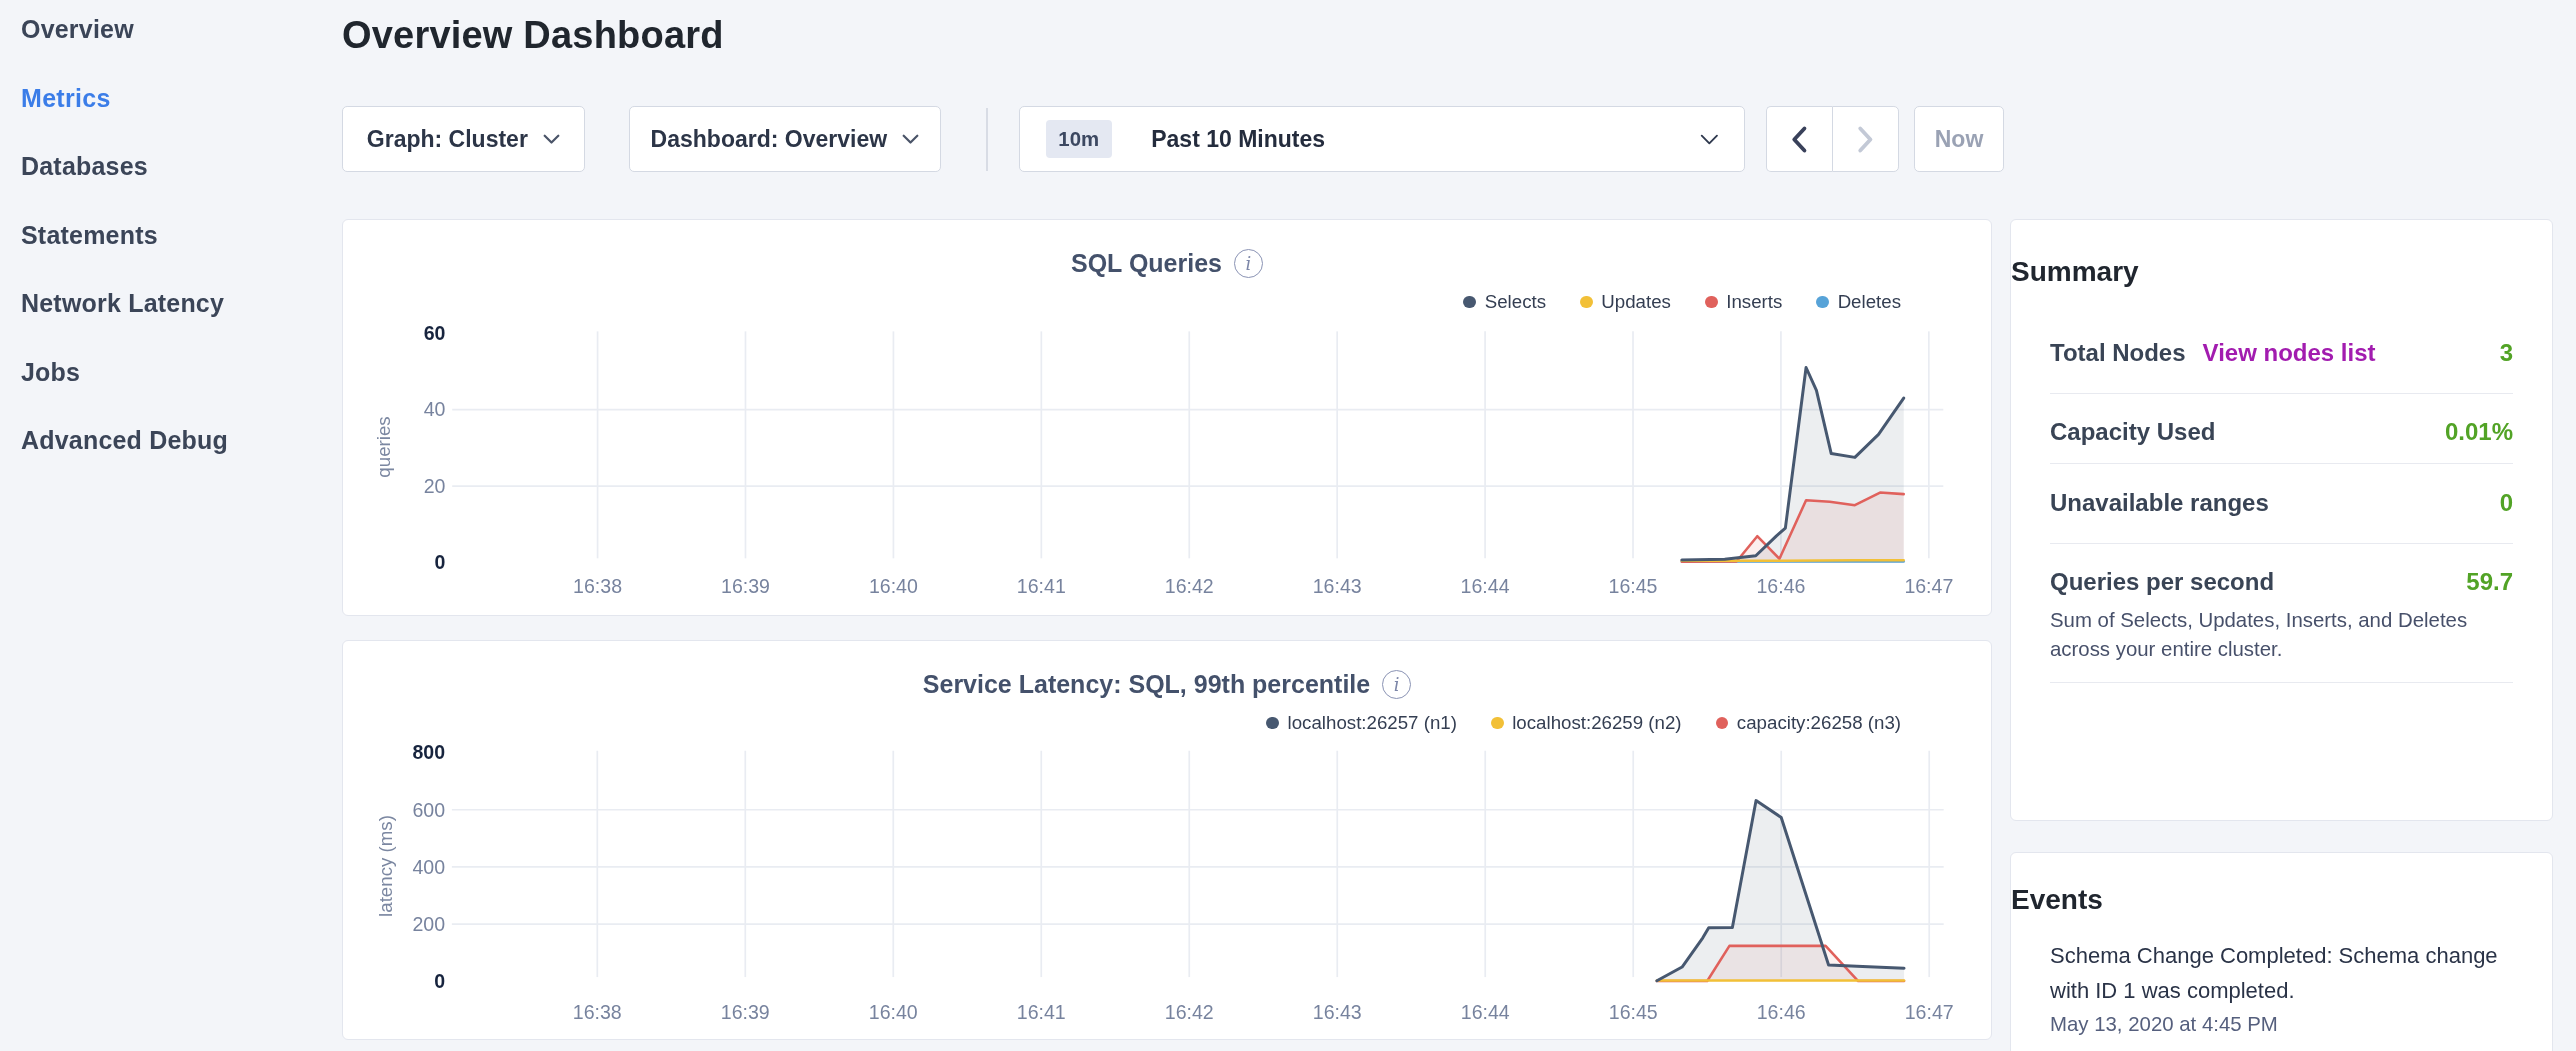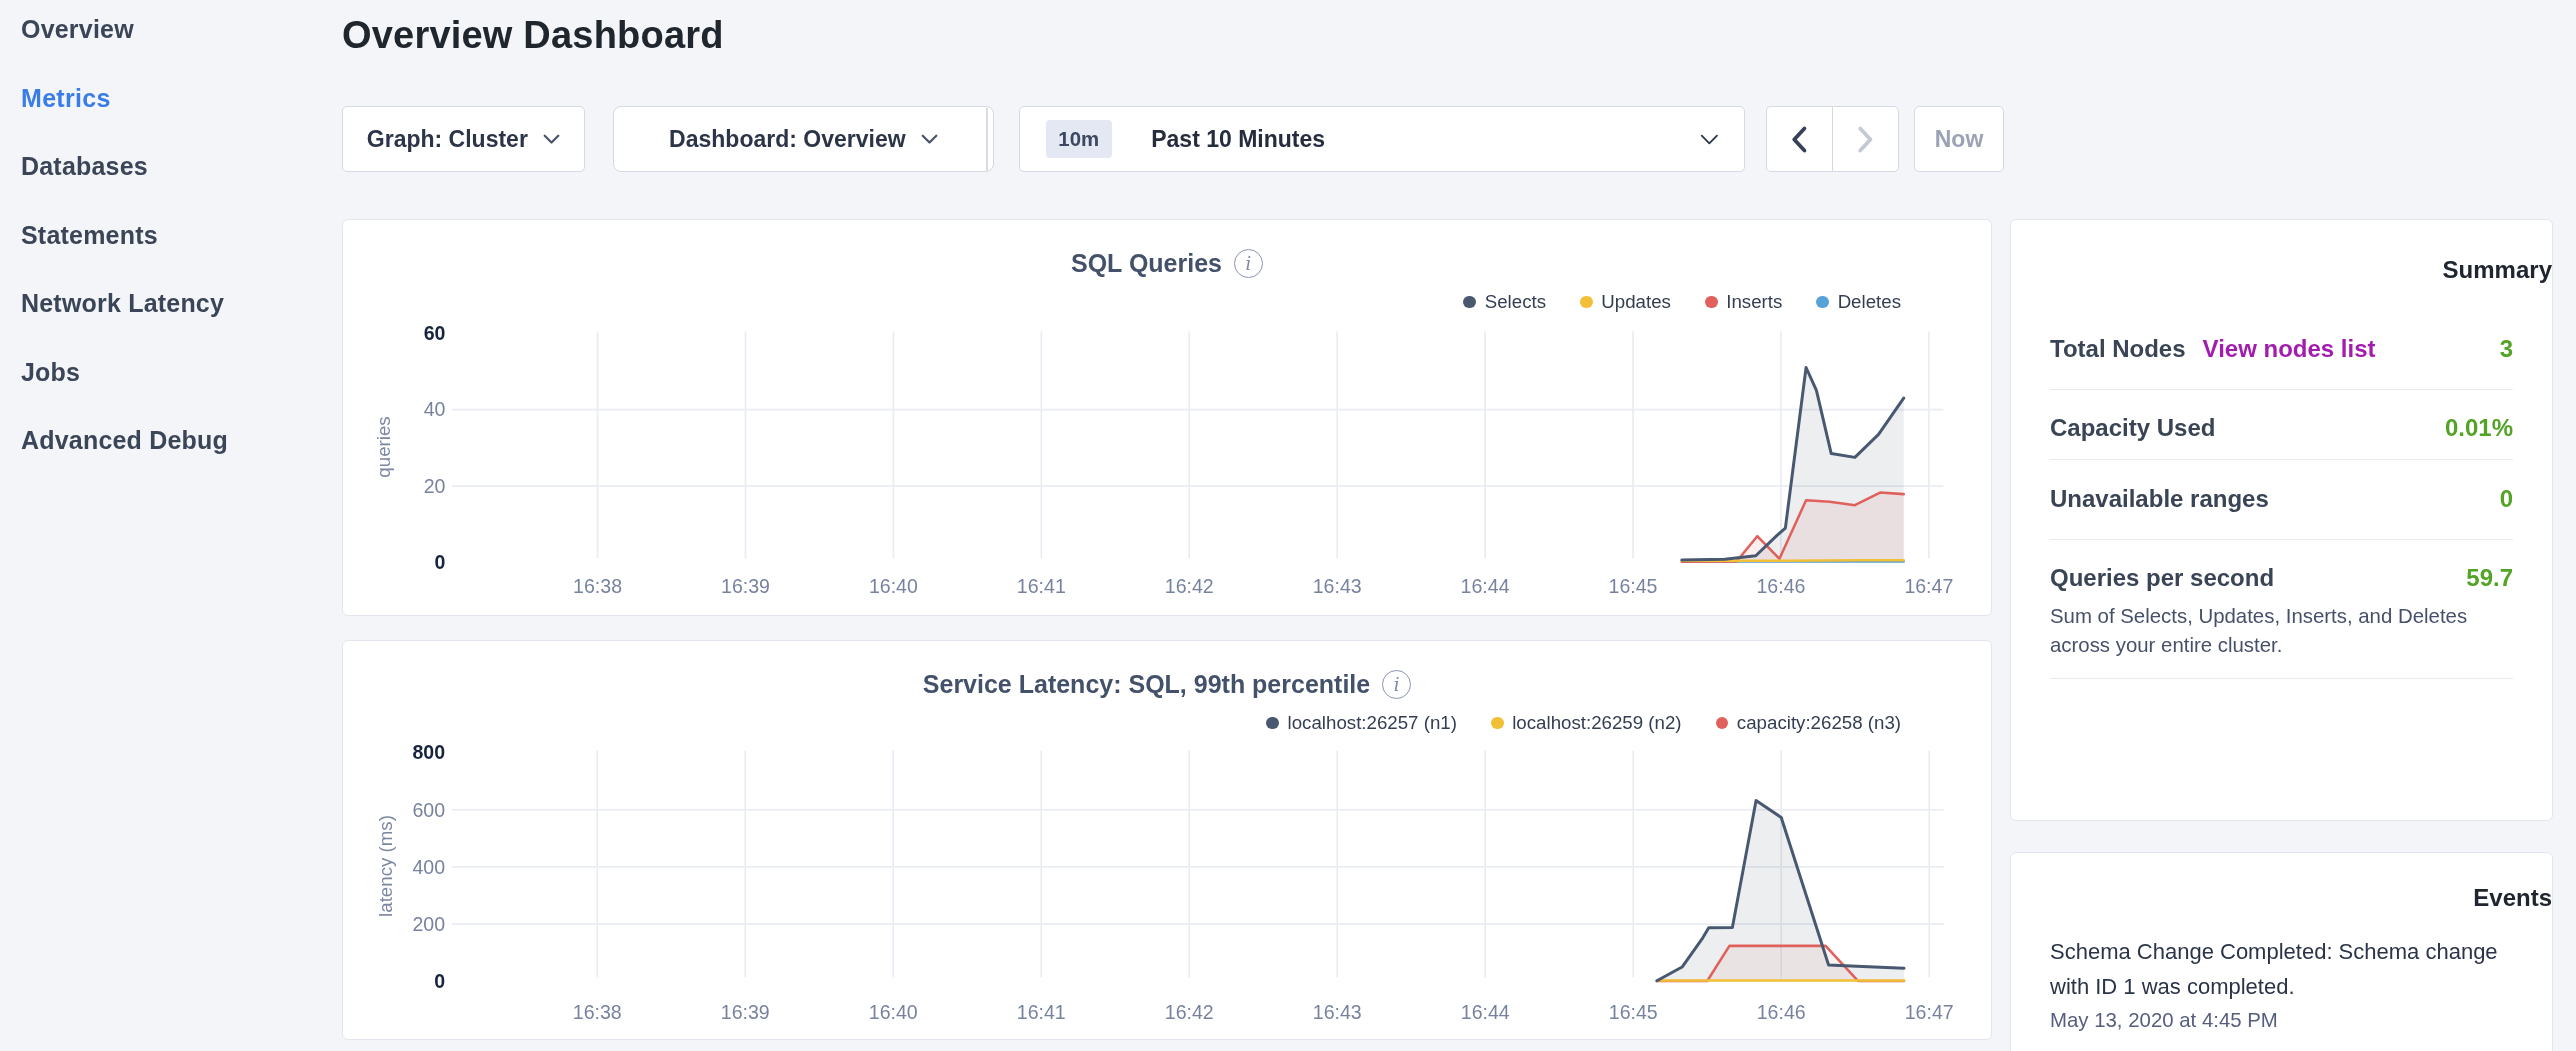--- a/index.html
+++ b/index.html
@@ -49,21 +49,21 @@
   .legend { position:absolute; top:71px; right:90px; display:flex; gap:34px; }
   .legend-item { display:flex; align-items:center; gap:8.5px; font-size:18.7px; color:#343e52; }
   .dot { width:12.8px; height:12.8px; border-radius:50%; flex:none; }
   .ylab { position:absolute; font-size:18.7px; color:#7b87a1; white-space:nowrap; }
   .chart-svg { position:absolute; left:0; top:0; }
   .chart-svg text { font-family:"Liberation Sans", sans-serif; }
   .xlab { fill:#77839e; font-size:23px; }
   .ytick { fill:#77839e; font-size:23px; }
   .ytick.edge { fill:#17243e; font-weight:700; }
   
-  .panel-title { font-size:24px; font-weight:700; color:#20262f; text-align:right; padding-top:36px; }
+  .panel-title { font-size:28px; font-weight:700; color:#20262f; text-align:left; padding-top:36px; }
   .summary-body { padding:0 39px; margin-top:25.5px; }
   .srow { border-bottom:0.9px solid #e8eaf0; padding:25.5px 0; }
   .srow.with-desc { padding:24px 0 17px 0; }
   .srow.last { border-bottom:none; }
   .srow-line { display:flex; align-items:baseline; }
   .srow-label { font-size:24px; font-weight:700; color:#394455; }
   .srow-link { font-size:24px; font-weight:700; color:#a21caf; margin-left:17px; cursor:pointer; }
   .srow-value { margin-left:auto; font-size:24px; font-weight:700; color:#52a326; white-space:nowrap; }
   .srow-desc { margin-top:10.2px; font-size:20.4px; color:#47506a; line-height:1.45; }
   .events-body { padding:0 39px; margin-top:22px; }
@@ -85,21 +85,21 @@
 
 <h1 class="page-title">Overview Dashboard</h1>
 
 <div class="ctl" style="left:342px;width:243px;">
   <span>Graph: Cluster</span>
   <svg class="chev" width="17" height="10.2" viewBox="0 0 20 12">
       <polyline points="2,2 10,10 18,2" fill="none" stroke="#4a5468" stroke-width="2.6" stroke-linecap="round" stroke-linejoin="round"></polyline>
     </svg>
 </div>
 
-<div class="ctl" style="left:613px;width:381px;border-radius:8px;">
+<div class="ctl" style="left:629px;width:312px;">
   <span>Dashboard: Overview</span>
   <svg class="chev" width="17" height="10.2" viewBox="0 0 20 12">
       <polyline points="2,2 10,10 18,2" fill="none" stroke="#4a5468" stroke-width="2.6" stroke-linecap="round" stroke-linejoin="round"></polyline>
     </svg>
 </div>
 
 <div class="vdivider"></div>
 
 <div class="ctl time-picker" style="left:1019px;width:726px;">
   <span class="time-badge">10m</span>

